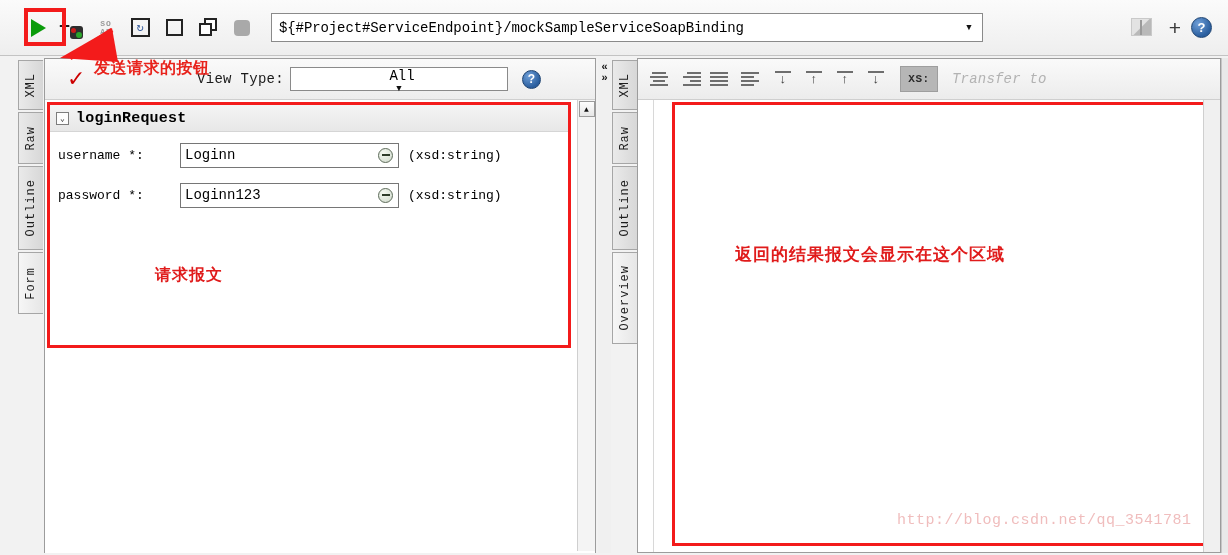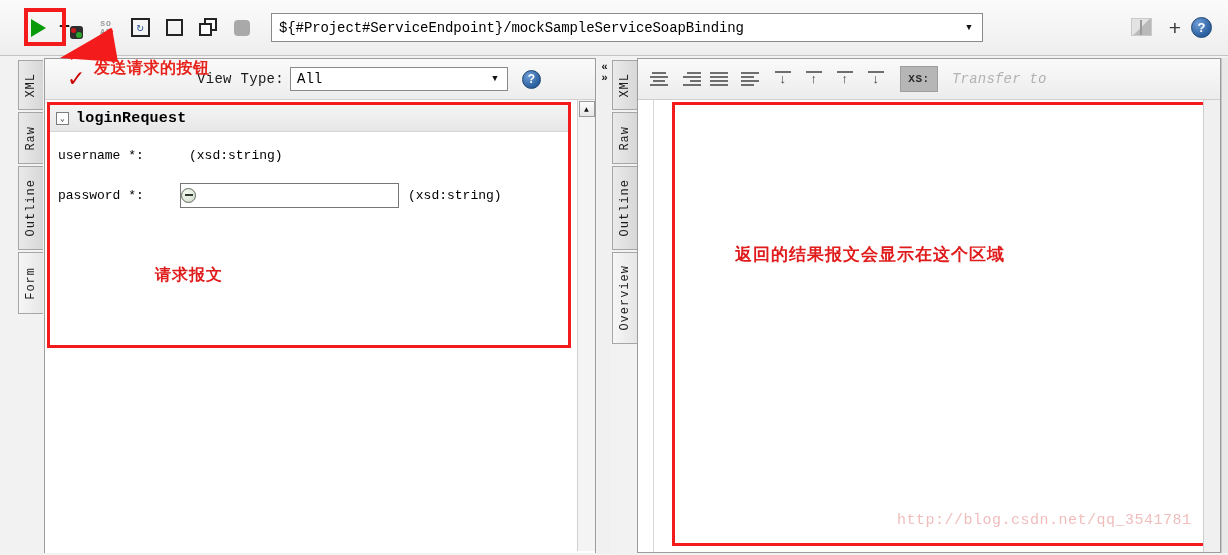--- a/index.html
+++ b/index.html
@@ -137,21 +137,21 @@
     position:absolute;left:22px;top:9px;color:#cc0000;font-size:22px;
     font-family:"DejaVu Sans",sans-serif;font-weight:bold;line-height:22px;
     z-index:5;
   }
   .viewtype-label{
     margin-left:152px;font-size:14px;color:#1a1a1a;letter-spacing:0.3px;
   }
   .viewtype-select{
     margin-left:6px;width:218px;height:24px;background:#fff;
     border:1px solid #8a8a8a;box-sizing:border-box;
-    display:flex;align-items:center;
+    display:flex;align-items:center;flex-direction:column;
   }
   .viewtype-select .v{flex:1;padding-left:6px;font-size:14px;}
   .viewtype-select .a{width:24px;text-align:center;font-size:9px;color:#111;}
   .help-sm{
     margin-left:14px;width:19px;height:19px;border-radius:50%;
     background:radial-gradient(circle at 34% 30%,#6f9fd8,#2a5e9e 70%);
     color:#fff;font-size:12px;font-weight:bold;
     display:flex;align-items:center;justify-content:center;
     font-family:"Liberation Sans",sans-serif;border:1px solid #1d4372;
     box-sizing:border-box;
@@ -391,26 +391,33 @@
     <div class="lp-body">
 
       <div class="form-box">
         <div class="form-title">
           <span class="collapse-ic">⌄</span>
           <b>loginRequest</b>
         </div>
 
         <div class="frow">
           <span class="lbl">username *:</span>
+          <div class="finput">
+            <span class="val">Loginn</span>
+            <span class="minus-ic">
+                <i></i>
+              </span>
+          </div>
           <span class="ftype">(xsd:string)</span>
         </div>
 
         <div class="frow">
           <span class="lbl">password *:</span>
           <div class="finput">
+            <span class="val">Loginn123</span>
             <span class="minus-ic">
                 <i></i>
               </span>
           </div>
           <span class="ftype">(xsd:string)</span>
         </div>
 
         <div class="zh-req">请求报文</div>
       </div>
 

